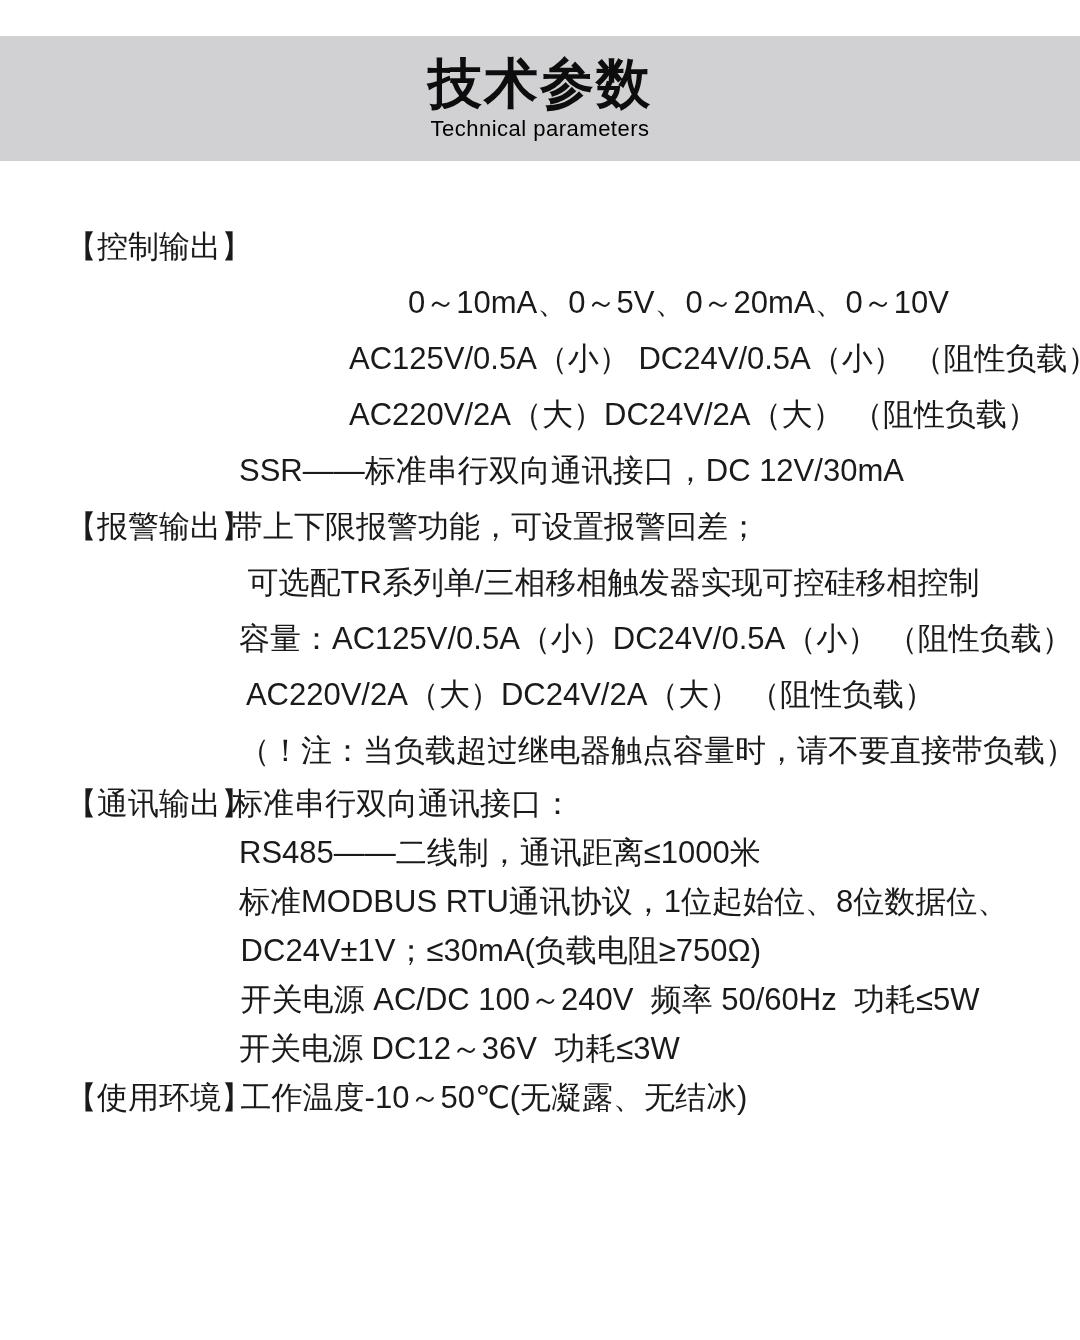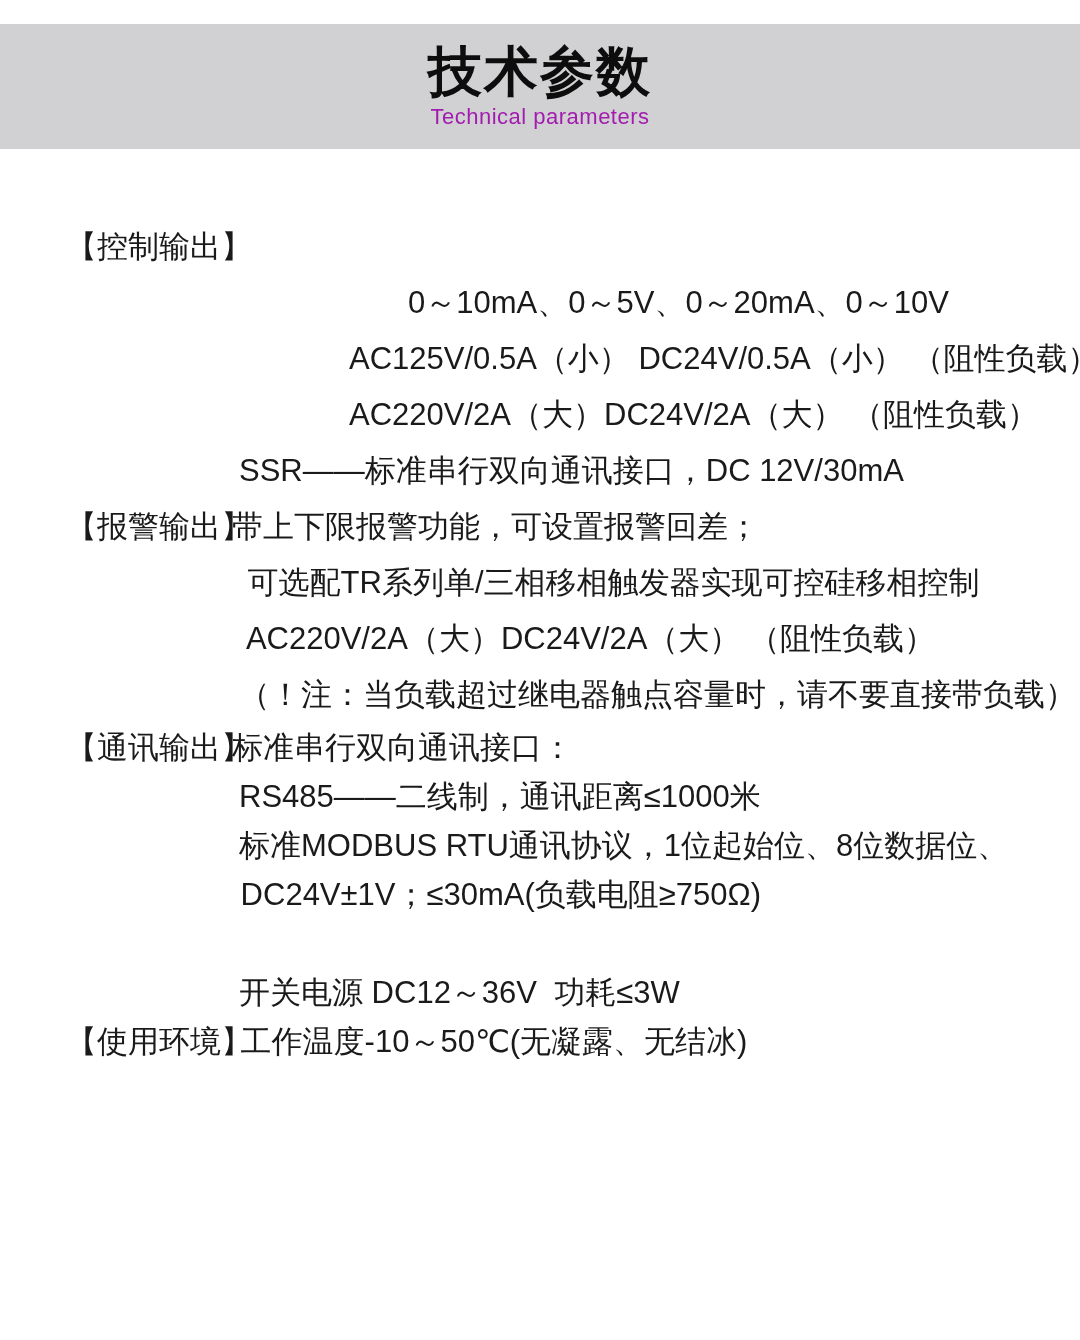--- a/index.html
+++ b/index.html
@@ -13,31 +13,31 @@
     width:1080px;height:1340px;
     background:var(--page-bg);
     font-family:"Liberation Sans","DejaVu Sans",sans-serif;
     color:var(--text);
     overflow:hidden;
   }
   .page{position:relative;width:1080px;height:1340px;}
 
   
   .header-band{
-    position:absolute;top:24px;left:0;width:1080px;height:125px;
+    position:absolute;top:36px;left:0;width:1080px;height:125px;
     background:var(--header-bg);
     display:flex;flex-direction:column;align-items:center;justify-content:center;
   }
   .page-title{
     font-size:54px;line-height:1;font-weight:700;
     letter-spacing:2px;color:var(--title);margin:0;
   }
   .page-subtitle{
     font-size:22px;line-height:1.1;font-weight:400;
-    color:#a21caf;margin-top:7px;letter-spacing:0.5px;
+    color:#000000;margin-top:7px;letter-spacing:0.5px;
   }
 
   
   .spec-list{position:absolute;top:219px;left:0;width:1080px;}
   .row{
     position:relative;height:56px;
     display:flex;align-items:center;
     font-size:31px;font-weight:500;line-height:1.2;
     white-space:pre;
   }
@@ -59,24 +59,25 @@
   </div>
 
   <div class="spec-list" id="spec-list">
       <div class="row lv0"><span class="label">【控制输出】</span></div>
       <div class="row lv3"><span class="text">0～10mA、0～5V、0～20mA、0～10V</span></div>
       <div class="row lv2"><span class="text">AC125V/0.5A（小） DC24V/0.5A（小） （阻性负载）</span></div>
       <div class="row lv2"><span class="text">AC220V/2A（大）DC24V/2A（大） （阻性负载）</span></div>
       <div class="row lv1"><span class="text">SSR——标准串行双向通讯接口，DC 12V/30mA</span></div>
       <div class="row lv0"><span class="label">【报警输出】</span><span class="text">带上下限报警功能，可设置报警回差；</span></div>
       <div class="row lv1"><span class="text"> 可选配TR系列单/三相移相触发器实现可控硅移相控制</span></div>
+      <div class="row lv1"><span class="text">容量：AC125V/0.5A（小）DC24V/0.5A（小） （阻性负载）</span></div>
       <div class="row lv1"><span class="text"> AC220V/2A（大）DC24V/2A（大） （阻性负载）</span></div>
       <div class="row lv1"><span class="text">（！注：当负载超过继电器触点容量时，请不要直接带负载）</span></div>
       <div class="row lv0 tight"><span class="label">【通讯输出】</span><span class="text">标准串行双向通讯接口：</span></div>
       <div class="row lv1 tight"><span class="text">RS485——二线制，通讯距离≤1000米</span></div>
       <div class="row lv1 tight"><span class="text">标准MODBUS RTU通讯协议，1位起始位、8位数据位、</span></div>
       <div class="row lv0 tight"><span class="text"> DC24V±1V；≤30mA(负载电阻≥750Ω)</span></div>
-      <div class="row lv0 tight"></div>
+      <div class="row lv0 tight"><span class="text"> 开关电源 AC/DC 100～240V  频率 50/60Hz  功耗≤5W</span></div>
       <div class="row lv1 tight"><span class="text">开关电源 DC12～36V  功耗≤3W</span></div>
       <div class="row lv0 tight"><span class="label">【使用环境】</span><span class="text"> 工作温度-10～50℃(无凝露、无结冰)</span></div>
     </div>
 
 </div>
 
 </body></html>

